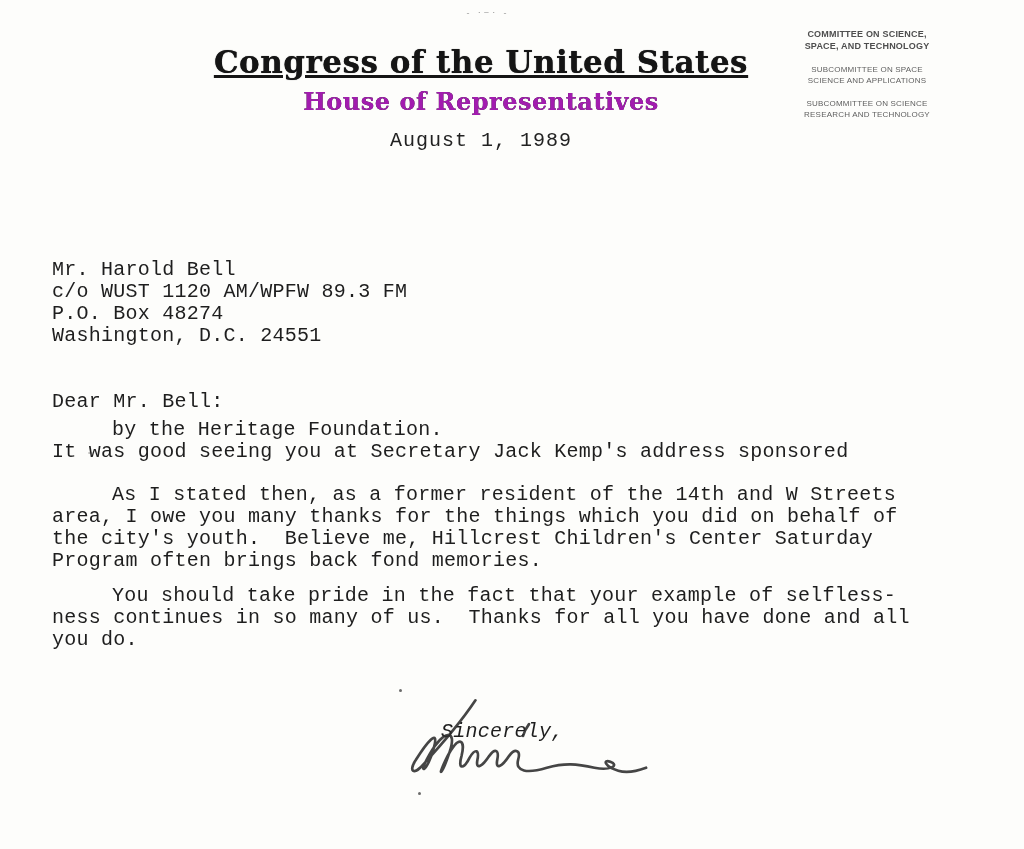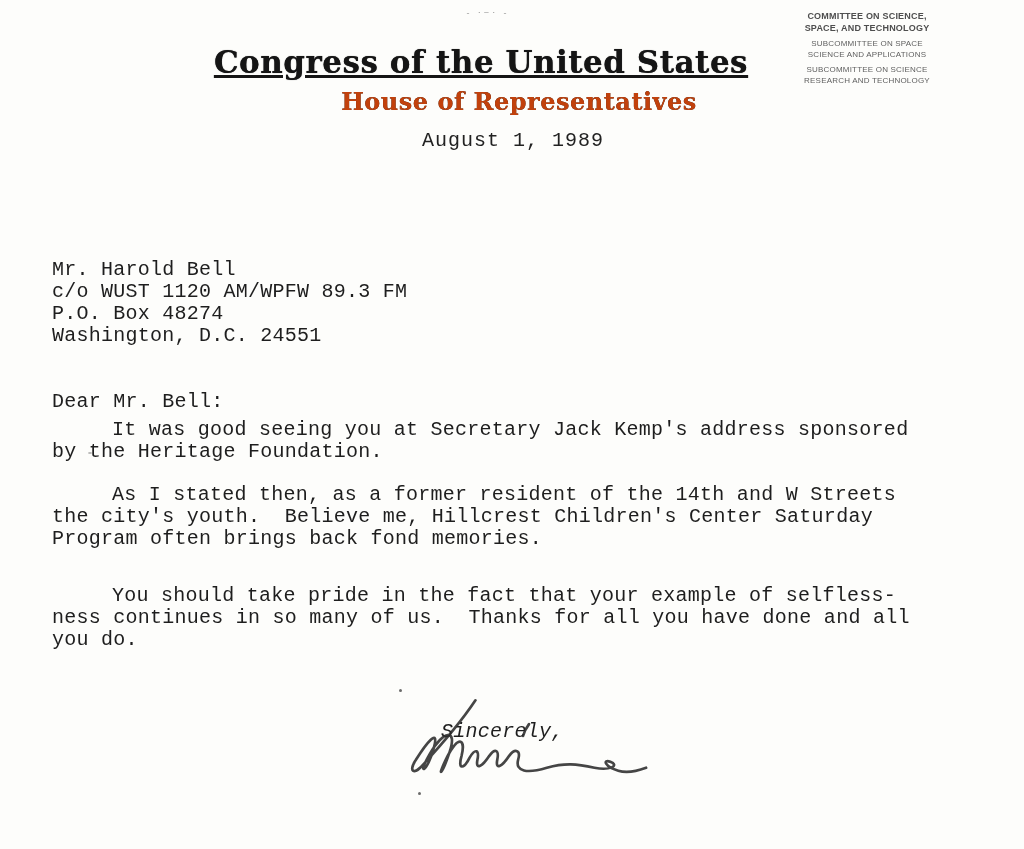--- a/index.html
+++ b/index.html
@@ -28,40 +28,39 @@
     font-family:"DejaVu Serif", serif;
     font-weight:bold; font-size:31px; color:#151515;
     letter-spacing:.5px;
     text-shadow:0 0 .7px #222;
     text-decoration:underline;
   }
   .letterhead-chamber {
     position:absolute; top:87px; left:0; width:962px;
     text-align:center;
     font-family:"DejaVu Serif", serif;
-    font-weight:bold; font-size:24px; color:#c2410c;
+    font-weight:bold; font-size:24px; color:#a21caf;
     letter-spacing:.5px;
     text-shadow:0 0 .6px #222;
-    margin-left:38px;
   }
   .letterhead-date {
     position:absolute; top:129px; left:0; width:962px;
     text-align:center;
-    font-size:20px; letter-spacing:1px; color:#222;padding-left:32px;
+    font-size:20px; letter-spacing:1px; color:#222;
   }
 
   
   .committee {
-    position:absolute; top:10px; left:796px; width:142px;
+    position:absolute; top:28px; left:796px; width:142px;
     text-align:center;
     font-family:"Liberation Sans", sans-serif;
     color:#5a5a5a;
   }
   .committee-main div { font-size:9px; line-height:12px; letter-spacing:.2px; font-weight:bold; color:#4e4e4e; }
-  .committee-sub { margin-top:4px; }
+  .committee-sub { margin-top:12px; }
   .committee-sub div { font-size:8px; line-height:11px; letter-spacing:.2px; color:#606060; }
 
   
   .tw { font-size:20px; line-height:22px; letter-spacing:.25px; white-space:pre;margin-top:43px; }
   .recipient   { position:absolute; top:216px; left:52px; }
   .salutation  { position:absolute; top:348px; left:52px; }
   .para        { position:absolute; left:52px; width:910px; }
   .para div:first-child { text-indent:60px; }
   .p1 { top:376px; }
   .p2 { top:441px; }
@@ -105,22 +104,22 @@
     <div class="committee-sub">
         <div>SUBCOMMITTEE ON SCIENCE</div>
         <div>RESEARCH AND TECHNOLOGY</div>
       </div>
   </div>
 
   <div class="tw recipient"><div>Mr. Harold Bell</div><div>c/o WUST 1120 AM/WPFW 89.3 FM</div><div>P.O. Box 48274</div><div>Washington, D.C. 24551</div></div>
 
   <div class="tw salutation">Dear Mr. Bell:</div>
 
-  <div class="tw para p1"><div>It was good seeing you at Secretary Jack Kemp's address sponsored</div><div>by the Heritage Foundation.</div></div>
-  <div class="tw para p2"><div>As I stated then, as a former resident of the 14th and W Streets</div><div>the city's youth.  Believe me, Hillcrest Children's Center Saturday</div><div>Program often brings back fond memories.</div></div>
+  <div class="tw para p1"><div>by the Heritage Foundation.</div><div>It was good seeing you at Secretary Jack Kemp's address sponsored</div></div>
+  <div class="tw para p2"><div>As I stated then, as a former resident of the 14th and W Streets</div><div>area, I owe you many thanks for the things which you did on behalf of</div><div>the city's youth.  Believe me, Hillcrest Children's Center Saturday</div><div>Program often brings back fond memories.</div></div>
   <div class="tw para p3"><div>You should take pride in the fact that your example of selfless-</div><div>ness continues in so many of us.  Thanks for all you have done and all</div><div>you do.</div></div>
 
   <div class="tw valediction">Sincerely,</div>
 
   <svg class="signature-svg" viewBox="0 0 250 90" fill="none" xmlns="http://www.w3.org/2000/svg">
     <g stroke="#2b2b2b" stroke-width="2.7" stroke-linecap="round" fill="none" opacity="0.88">
       <path d="M70,8 C62,20 42,46 18,72
                C8,84 2,80 10,68
                C20,52 34,34 28,56
                C22,80 10,86 24,62

